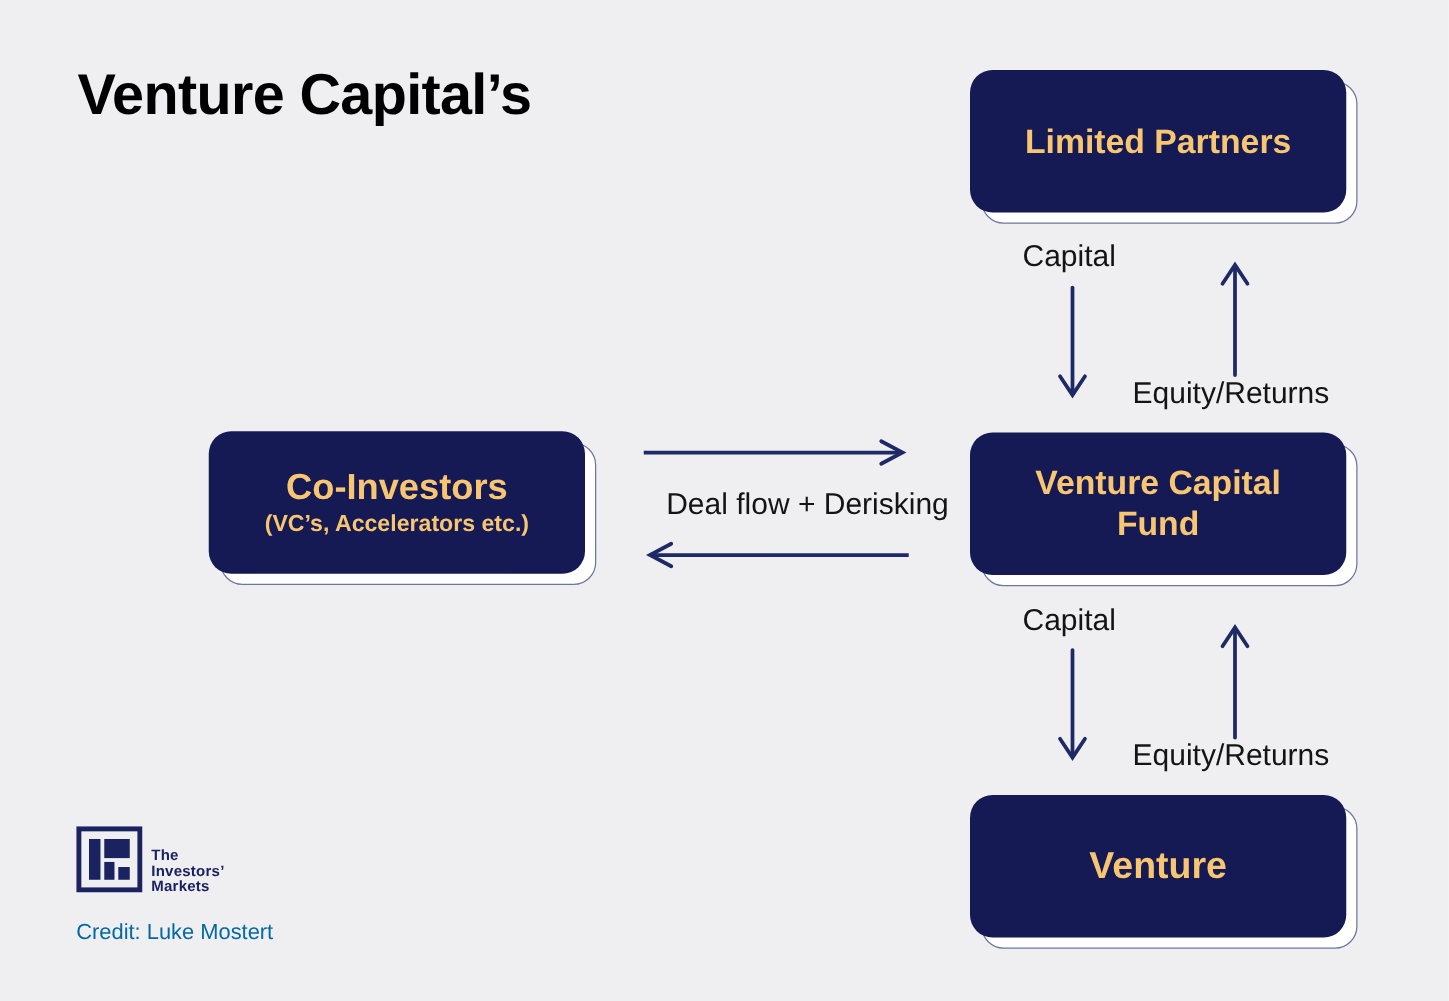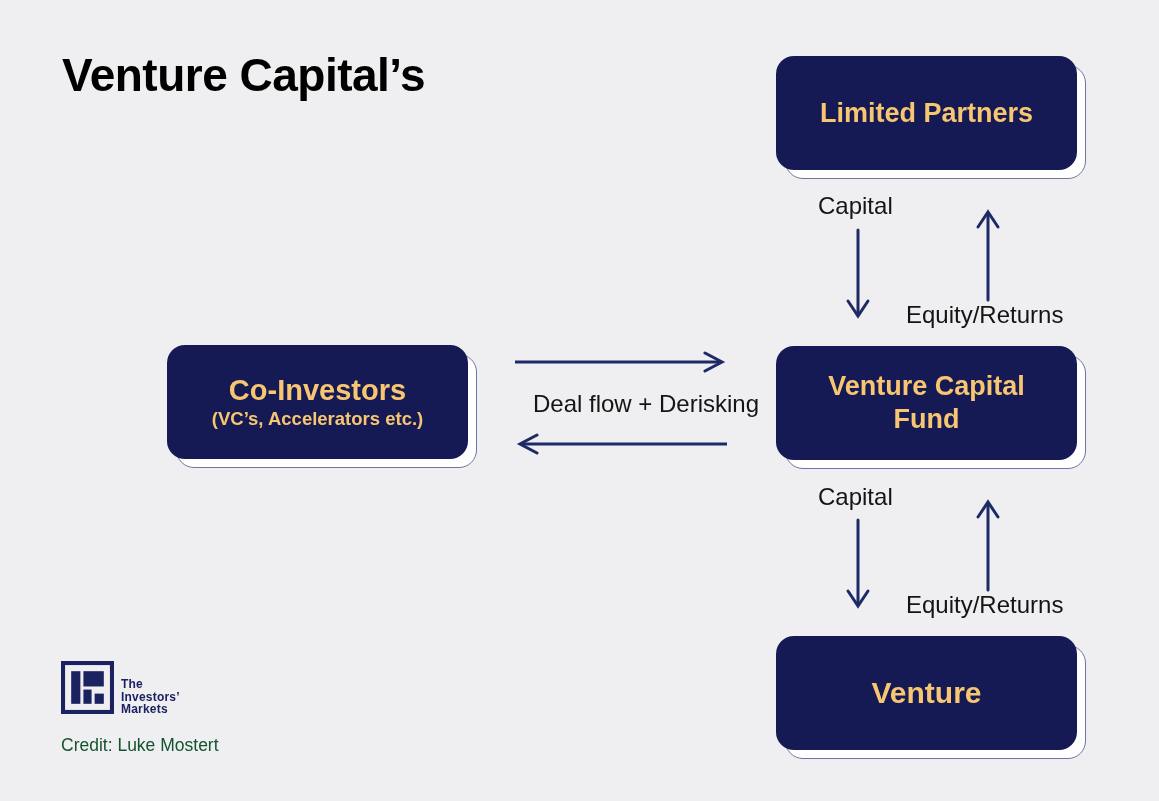--- a/index.html
+++ b/index.html
@@ -40,21 +40,21 @@
   
   .logo { position:absolute; left:61px; top:661px; display:flex; }
   .logo-icon { width:53px; height:53px; }
   .logo-text {
     margin-left:7px; margin-top:17px;
     font-size:12px; font-weight:bold; line-height:12.5px;
     color:#1b2260; letter-spacing:0.2px;
   }
   .credit {
     position:absolute; left:61px; top:735px;
-    font-size:17.5px; color:#14532d;
+    font-size:17.5px; color:#0369a1;
   }
 </style>
 </head>
 <body>
 
 <div class="canvas">
 
   <div class="page-title">
     <span>Venture Capital’s</span><br>
   </div>

